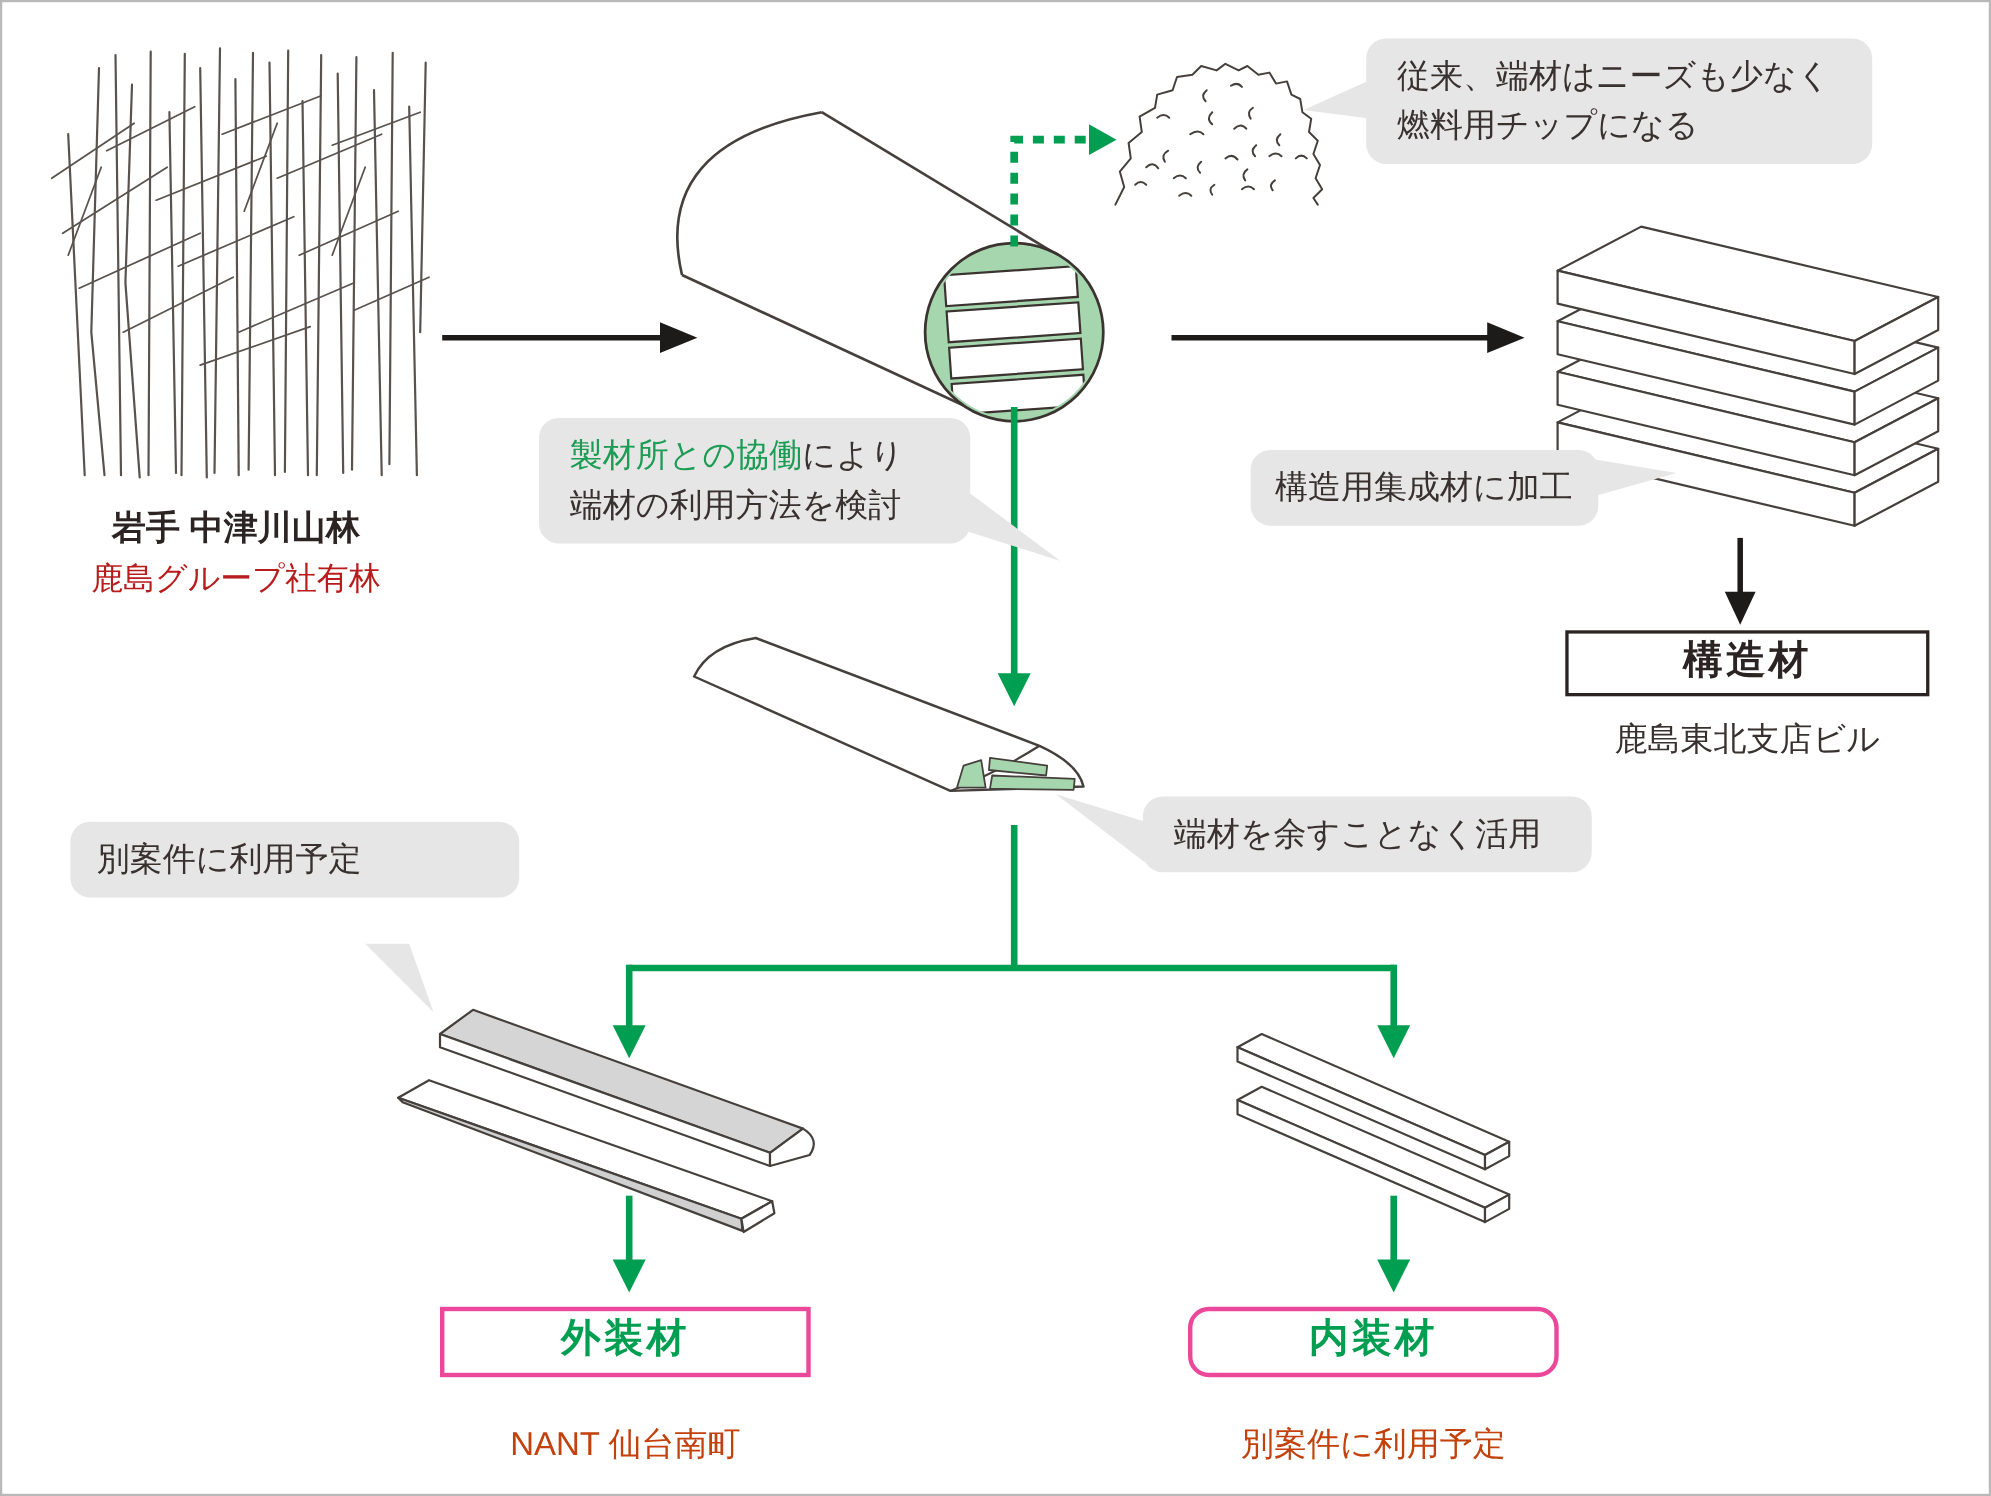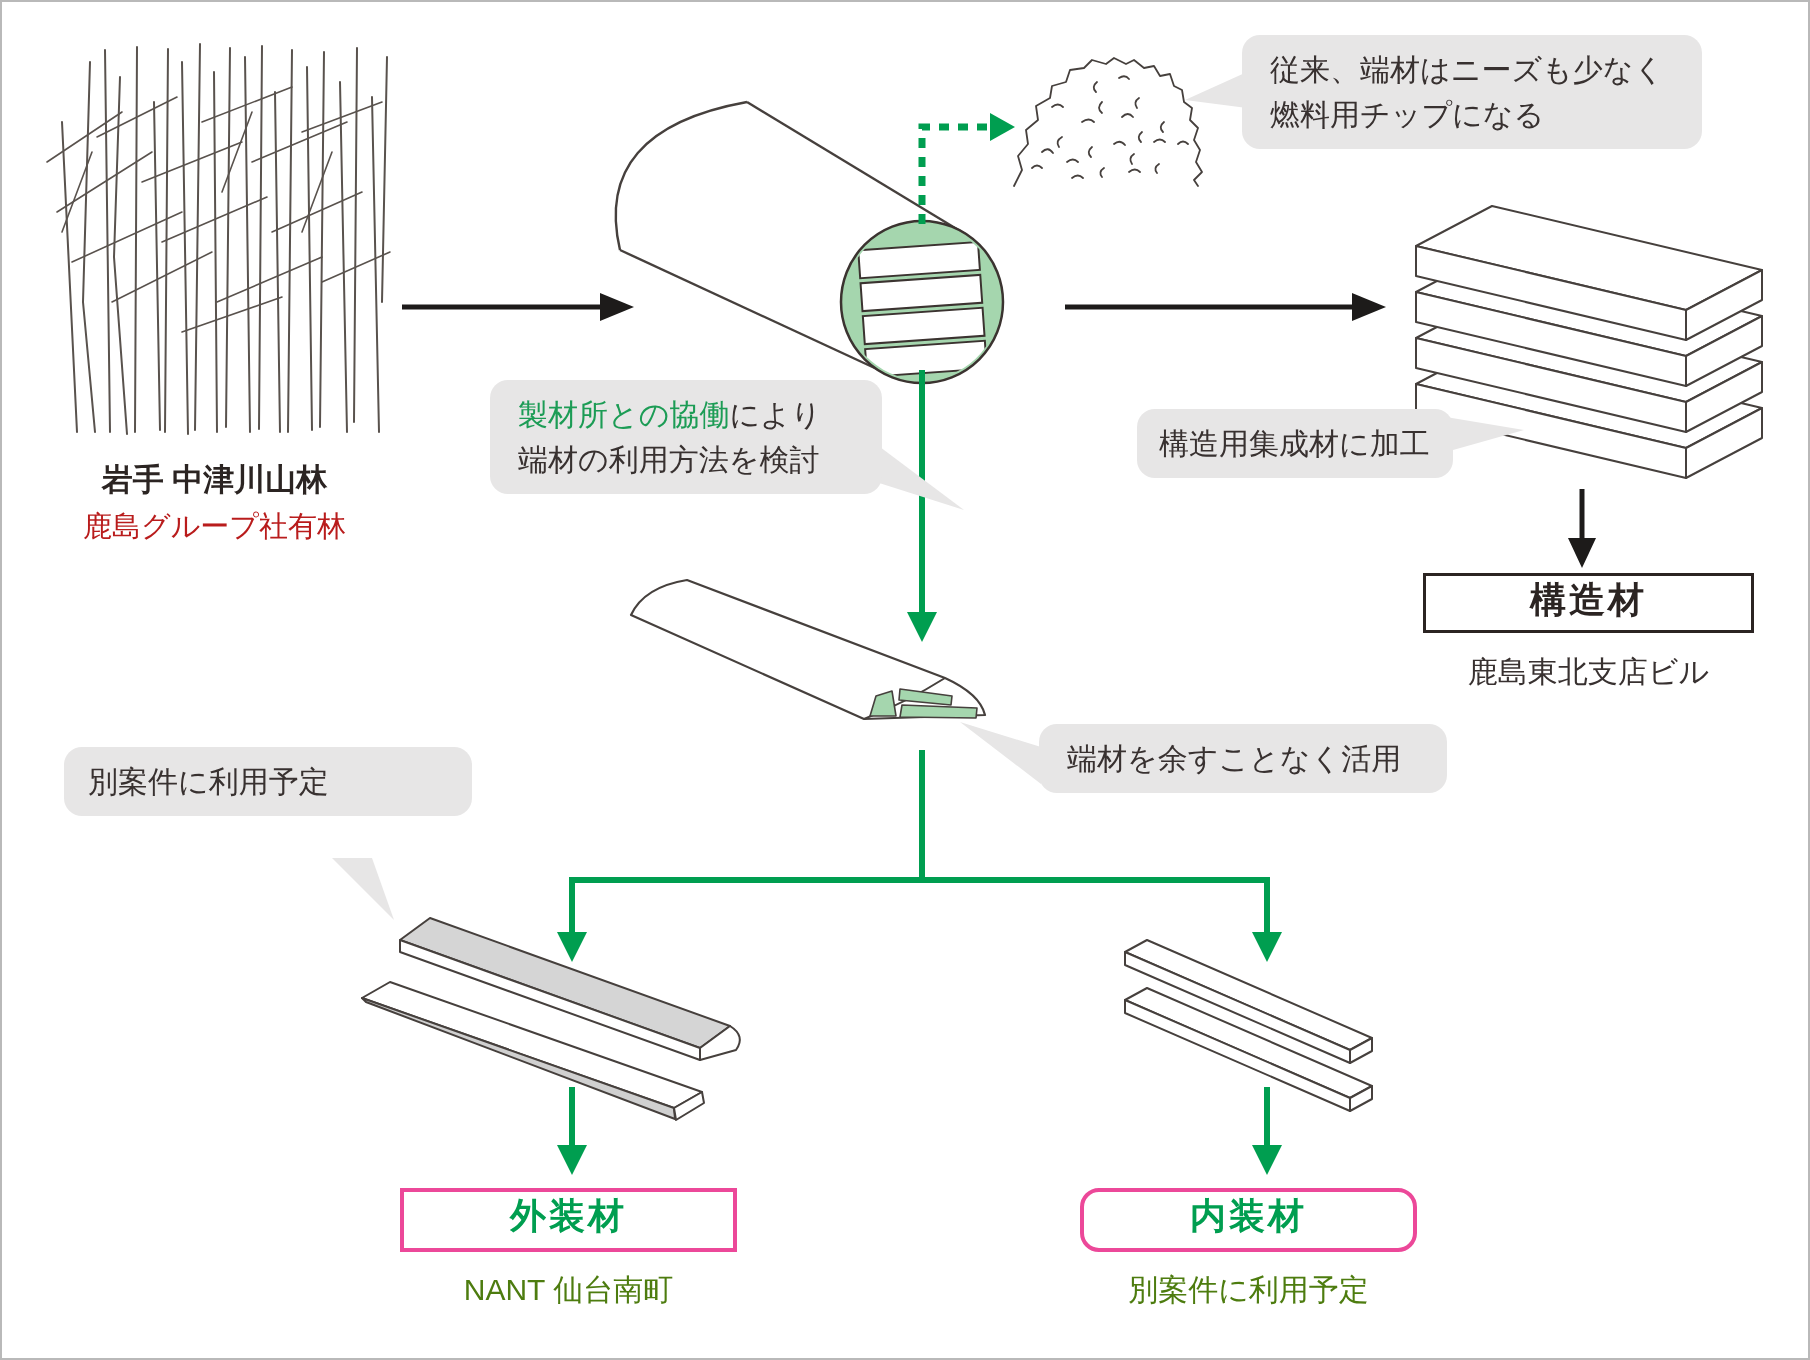--- a/index.html
+++ b/index.html
@@ -17,21 +17,21 @@
   .outbox{
     position:absolute;z-index:2;display:flex;justify-content:center;
     box-sizing:border-box;font-weight:bold;font-size:36px;letter-spacing:3px;background:#fff;
   }
   .outbox.dark{border:3px solid #2b2422;color:#2b2422;}
   .outbox.green{border:4px solid #ec4899;color:#009e50;}
   .caption{
     position:absolute;z-index:2;font-size:30px;text-align:center;white-space:nowrap;
   }
   .caption.dark{color:#383130;}
-  .caption.green{color:#4d7c0f;}
+  .caption.green{color:#c2410c;margin-top:23px;}
   .srclabel{position:absolute;z-index:2;text-align:center;white-space:nowrap;}
   .srclabel .t1{font-size:31px;font-weight:bold;color:#2b2422;line-height:40px;}
   .srclabel .t2{font-size:29px;color:#b91c1c;line-height:40px;margin-top:6px;}
 </style>
 </head>
 <body>
 
 <div id="stage">
 
   <svg id="art" width="1810" height="1360" viewBox="0 0 1810 1360" xmlns="http://www.w3.org/2000/svg">

